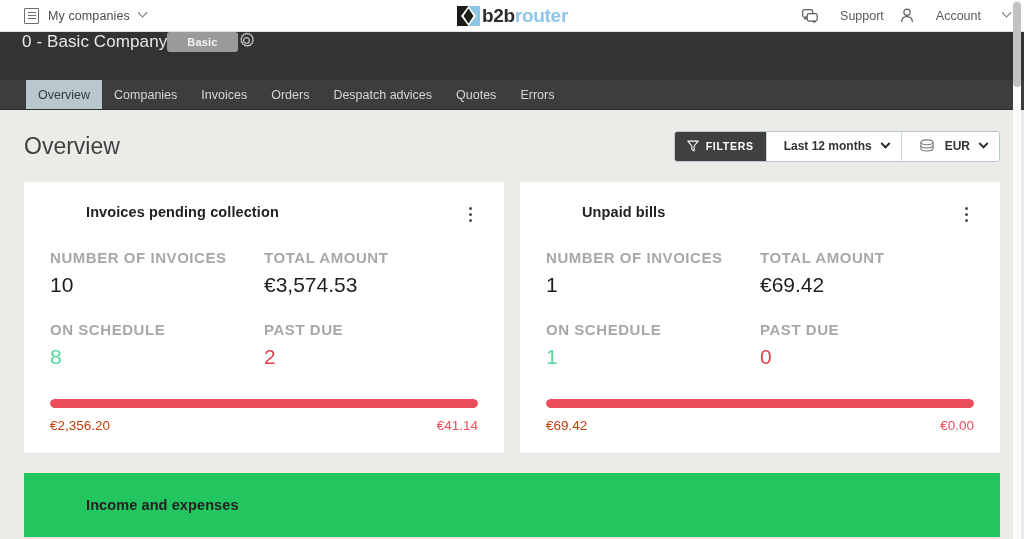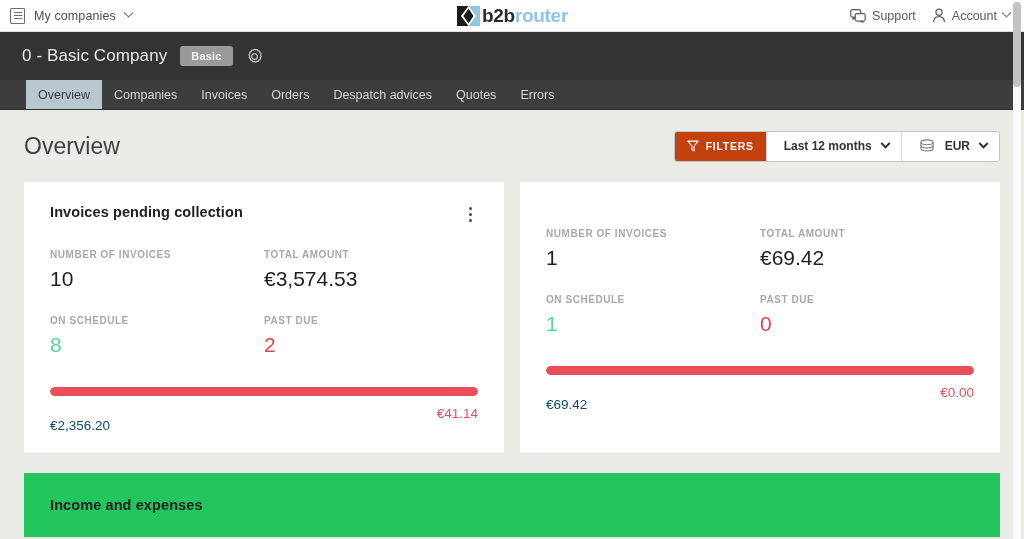--- a/index.html
+++ b/index.html
@@ -16,21 +16,21 @@
     overflow: hidden;
   }
 
   
   .topbar {
     height: 32px;
     background: #ffffff;
     border-bottom: 1px solid #e0e0de;
     display: flex;
     align-items: center;
-    padding: 0 14px 0 10px;
+    padding: 0 14px 0 24px;
     position: relative;
   }
   .topbar-left { display: flex; align-items: center; gap: 9px; }
   .company-icon {
     width: 15px; height: 16px;
     border: 1.4px solid #6e6e6e;
     border-radius: 1px;
     display: flex; flex-direction: column;
     justify-content: center; align-items: center;
     gap: 1.5px;
@@ -56,35 +56,34 @@
     display: flex; align-items: center; justify-content: center;
     pointer-events: none;
   }
   .logo { display: flex; align-items: center; pointer-events: auto; }
   .logo-text { font-size: 19px; font-weight: 700; letter-spacing: -.3px; }
   .logo-text .b2b { color: #2b2b2b; }
   .logo-text .router { color: #8ec6e6; }
   .topbar-right {
     margin-left: auto; display: flex; align-items: center; gap: 16px;
   }
-  .tb-item { display: flex; align-items: center; gap: 6px; font-size: 12.5px; color: #5a5a5a; }
+  .tb-item { display: flex; align-items: center; gap: 22px; font-size: 12.5px; color: #5a5a5a; }
 
   
   .company-bar {
     height: 48px;
     background: #333333;
-    display: flex; align-items: center;
+    display: flex; align-items: flex-start;
     padding: 0 22px;
-    gap: 13px;
   }
   .company-name { font-size: 17px; color: #e8e8e8; font-weight: 400; letter-spacing: .1px; }
   .badge {
     background: #9a9a9a; color: #f2f2f2;
     font-size: 11px; font-weight: 700;
-    padding: 4px 11px; border-radius: 3px;
+    padding: 4px 20px; border-radius: 3px;
     letter-spacing: .2px;
   }
   .gear { width: 17px; height: 17px; opacity: .85; }
 
   
   .tabbar {
     height: 30px;
     background: #3d3d3d;
     display: flex; align-items: stretch;
     padding-left: 26px;
@@ -115,21 +114,21 @@
   .filters {
     margin-left: auto;
     display: flex; align-items: stretch;
     height: 31px;
     border: 1px solid #b9c7ce;
     border-radius: 3px;
     overflow: hidden;
     background: #fff;
   }
   .f-filters {
-    background: #c2410c; color: #ffffff;
+    background: #404040; color: #ffffff;
     display: flex; align-items: center; gap: 7px;
     padding: 0 12px;
     font-size: 10.5px; font-weight: 700; letter-spacing: .7px;
   }
   .f-seg {
     display: flex; align-items: center; gap: 10px;
     padding: 0 12px;
     font-size: 12px; color: #333;
     border-left: 1px solid #ccd6db;
     background: #fff;
@@ -144,44 +143,44 @@
   
   .cards { display: flex; gap: 16px; }
   .card {
     background: #ffffff;
     flex: 1;
     padding: 22px 26px 20px 26px;
     position: relative;
     box-shadow: 0 1px 1px rgba(0,0,0,.04);
   }
   .card-head { display: flex; align-items: flex-start; }
-  .card-title { font-size: 14.5px; font-weight: 700; color: #222; letter-spacing: .1px; }
+  .card-title { font-size: 14.5px; font-weight: 700; color: #222; letter-spacing: .1px; margin-left: 36px; }
   .kebab {
     margin-left: auto; display: flex; flex-direction: column; gap: 3px;
     padding: 3px 6px; cursor: pointer;
   }
   .kebab i { width: 3px; height: 3px; border-radius: 50%; background: #4a4a4a; display: block; }
 
   .metrics { display: flex; margin-top: 24px; }
   .metric { flex: 1; }
   .metric-label {
-    font-size: 10px; font-weight: 700; letter-spacing: .55px;
+    font-size: 15px; font-weight: 700; letter-spacing: .55px;
     color: #a8a8a8; text-transform: uppercase;
   }
   .metric-value { font-size: 21px; font-weight: 400; color: #1f1f1f; margin-top: 7px; }
   .metric-value.green { color: #52d89a; }
   .metric-value.red { color: #e0434f; }
 
   .bar-track {
     height: 9px; border-radius: 5px; background: #eceaea;
     margin-top: 30px; overflow: hidden; display: flex;
   }
   .bar-fill { height: 100%; background: #ec4e59; border-radius: 5px; }
   .bar-legend { display: flex; margin-top: 10px; font-size: 13.5px; }
-  .bar-legend .left { color: #0c4a6e; margin-top: 12px; }
+  .bar-legend .left { color: #c2410c; }
   .bar-legend .right { margin-left: auto; color: #ec4e59; }
 
   .wide-card {
     background: #22c55e;
     margin-top: 20px;
     padding: 24px 26px;
     box-shadow: 0 1px 1px rgba(0,0,0,.04);
     min-height: 60px;
   }
 
@@ -341,20 +340,28 @@
         <div class="bar-track">
           <div class="bar-fill" style="width:100%"></div>
         </div>
         <div class="bar-legend">
           <span class="left">€2,356.20</span>
           <span class="right">€41.14</span>
         </div>
       </div>
 
       <div class="card">
+        <div class="card-head">
+          <div class="card-title">Unpaid bills</div>
+          <div class="kebab">
+              <i></i>
+              <i></i>
+              <i></i>
+            </div>
+        </div>
         <div class="metrics">
           <div class="metric">
             <div class="metric-label">NUMBER OF INVOICES</div>
             <div class="metric-value">1</div>
           </div>
           <div class="metric">
             <div class="metric-label">TOTAL AMOUNT</div>
             <div class="metric-value">€69.42</div>
           </div>
         </div>

